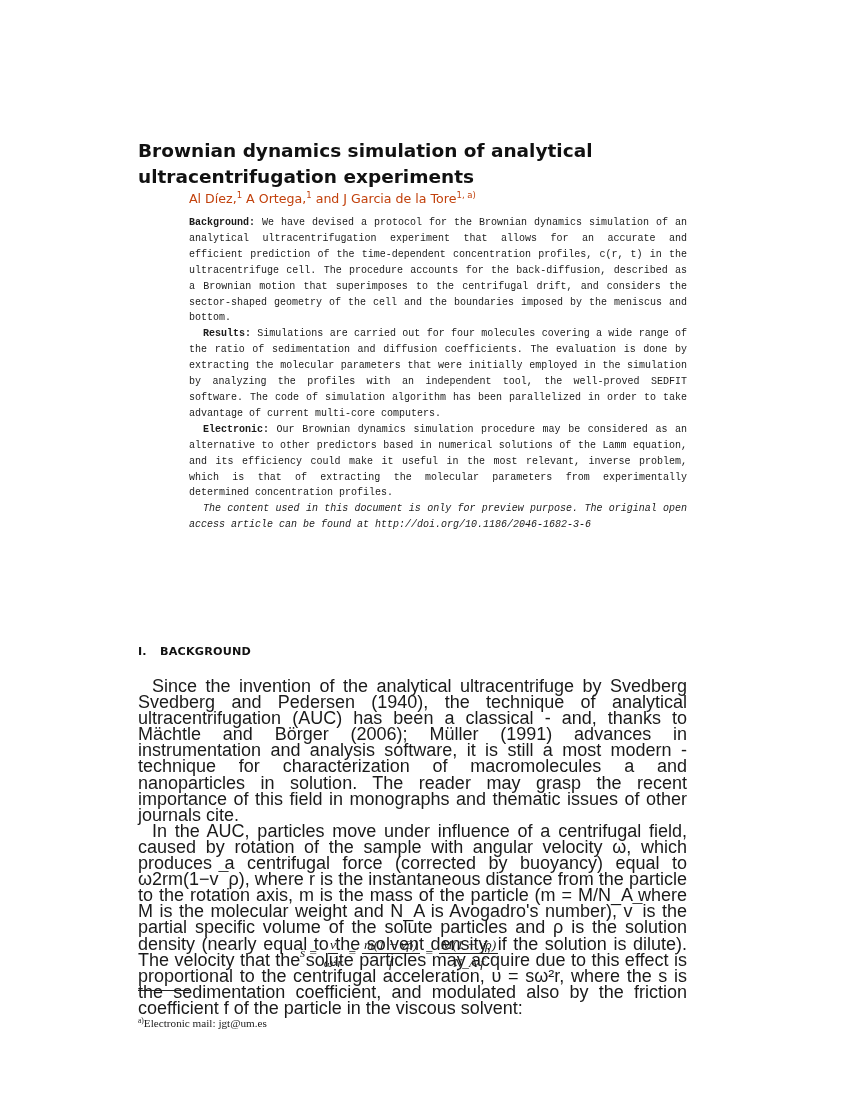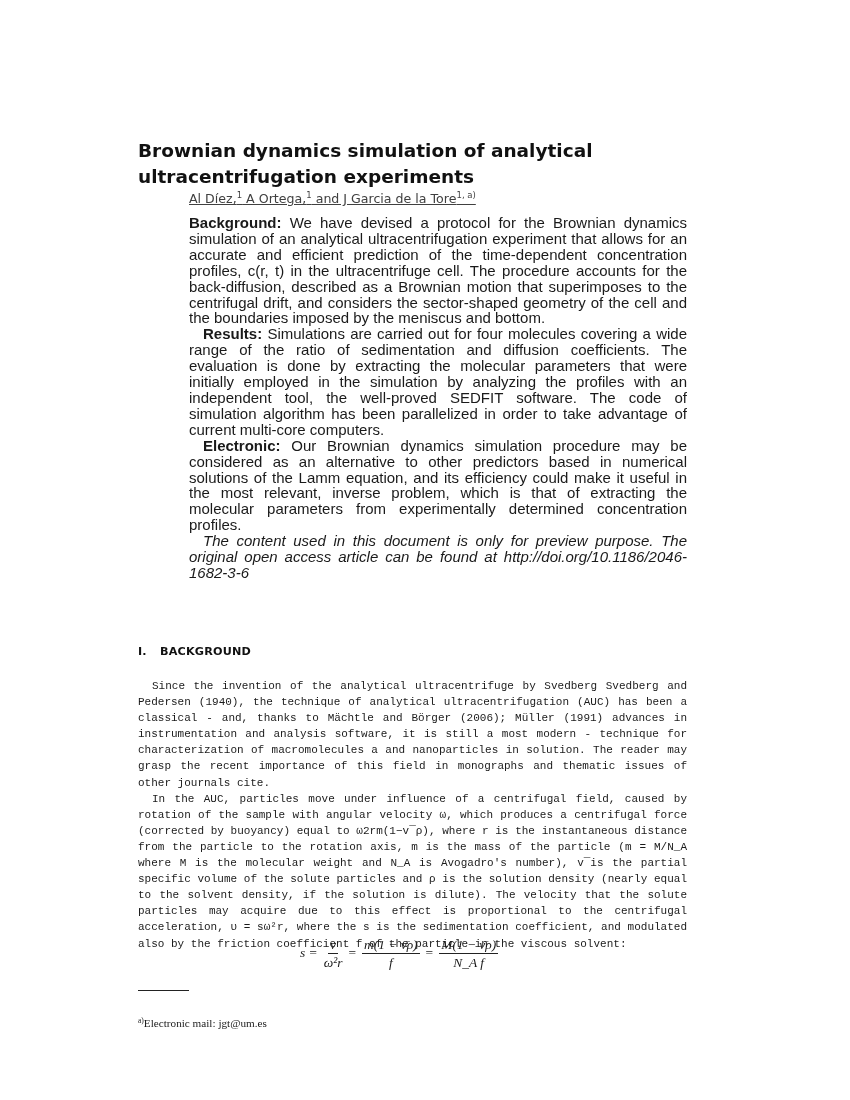--- a/index.html
+++ b/index.html
@@ -9,31 +9,31 @@
   .title {
     position: absolute; left: 138px; top: 122px; width: 560px;
     font-family: "DejaVu Sans", "Liberation Sans", sans-serif;
     font-weight: bold; font-size: 18.5px; line-height: 26px; margin: 0; color: #111;
   }
   .front {
     position: absolute; left: 189px; top: 174px; width: 498px;
   }
   .authors {
     font-family: "DejaVu Sans", "Liberation Sans", sans-serif;
-    font-size: 12.6px; line-height: 17px; color: #404040; text-decoration: underline;
+    font-size: 12.6px; line-height: 17px; color: #c2410c;
   }
   .authors sup { font-size: 8.5px; vertical-align: 5px; line-height: 0; }
   .affil {
     font-family: "Liberation Serif", "DejaVu Serif", serif; font-style: italic;
     font-size: 12.4px; line-height: 16px; color: #222; text-align: justify;
   }
   .abstract {
     margin-top: 8px;
-    font-family: Liberation Sans, sans-serif;
-    font-size: 15px; line-height: 15.9px; text-align: justify; text-align-last: left;
+    font-family: Liberation Mono, monospace;
+    font-size: 10px; line-height: 15.9px; text-align: justify; text-align-last: left;
     hyphens: auto;
   }
   .abstract p { margin: 0; text-indent: 14px; }
   .abstract p.first { text-indent: 0; }
   .abstract b { font-weight: bold; }
   .abstract .note { font-style: italic; }
   .keywords {
     margin-top: 10px;
     font-family: "Liberation Serif", "DejaVu Serif", serif;
     font-size: 13.45px; line-height: 16px;
@@ -41,22 +41,22 @@
 
   .section-head {
     position: absolute; left: 138px; top: 629px;
     font-family: "DejaVu Sans", "Liberation Sans", sans-serif;
     font-weight: bold; font-size: 11.2px; letter-spacing: 0.2px; color: #111;
   }
   .section-head .num { display: inline-block; width: 22px; }
 
   .body {
     position: absolute; left: 138px; top: 662px; width: 549px;
-    font-family: Liberation Mono, monospace;
-    font-size: 11px; line-height: 16.1px; text-align: justify; text-align-last: left;
+    font-family: Liberation Sans, sans-serif;
+    font-size: 18px; line-height: 16.1px; text-align: justify; text-align-last: left;
   }
   .body p { margin: 0; text-indent: 14px; }
 
   .equation {
     position: absolute; left: 300px; top: 917px; height: 40px;
     font-family: "Liberation Serif", "DejaVu Serif", serif; font-size: 13.45px;
     display: flex; align-items: center; gap: 6px;
   }
   .frac { display: inline-flex; flex-direction: column; align-items: center; font-style: italic; }
   .frac .num-part { padding: 0 2px 1px 2px; border-bottom: 1px solid #222; line-height: 15px; }

